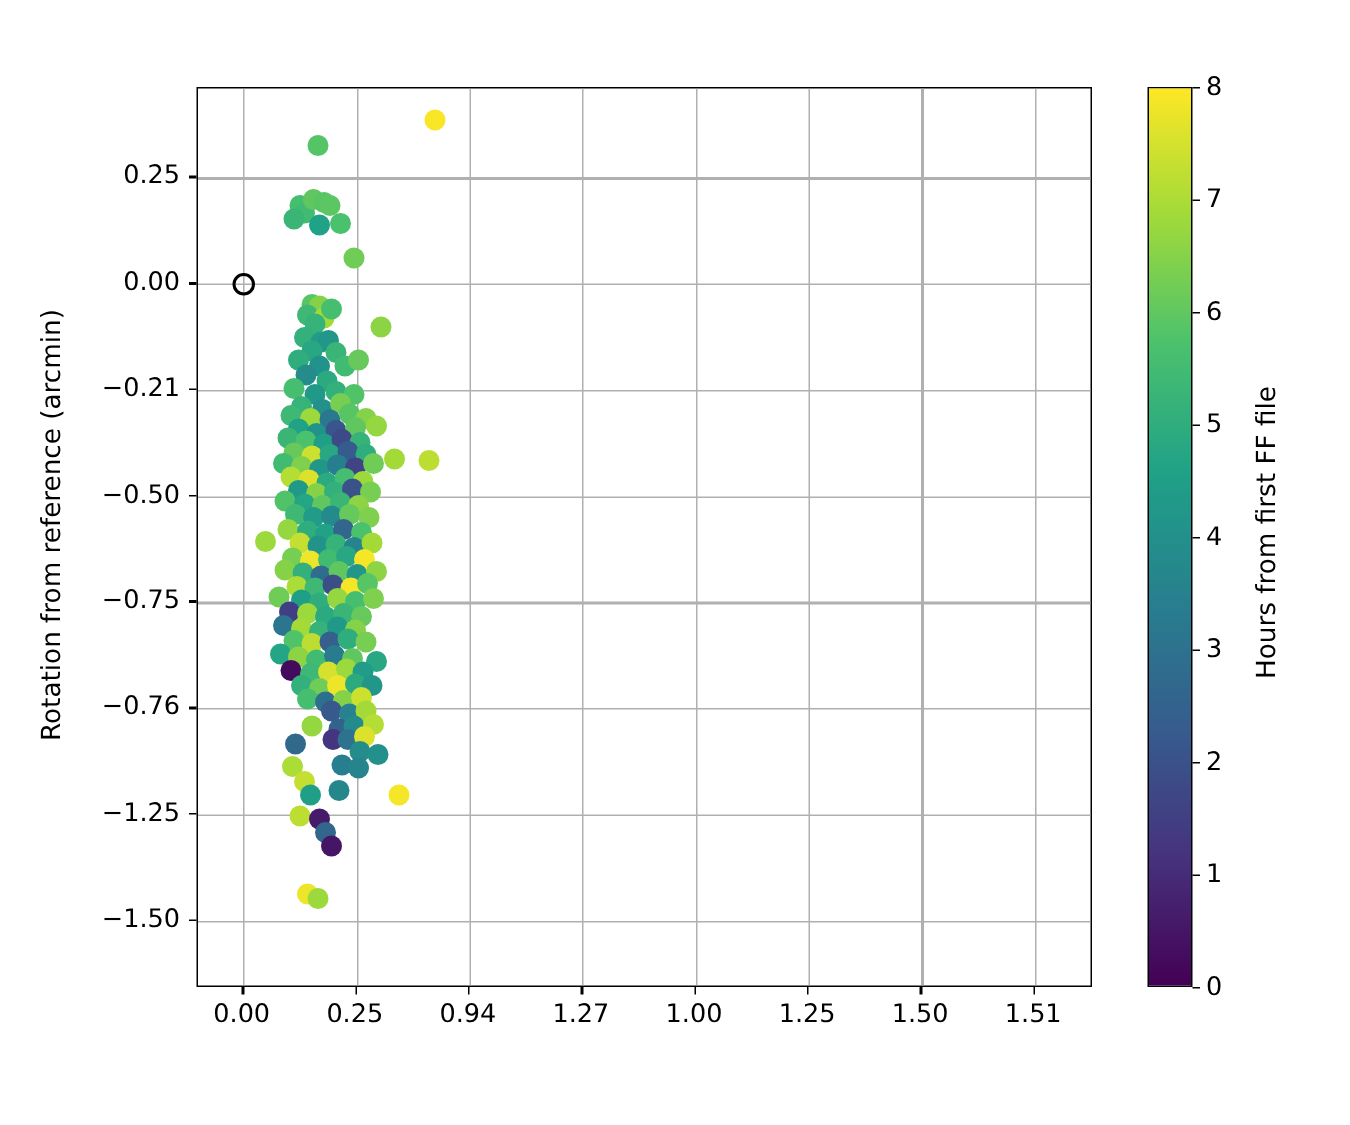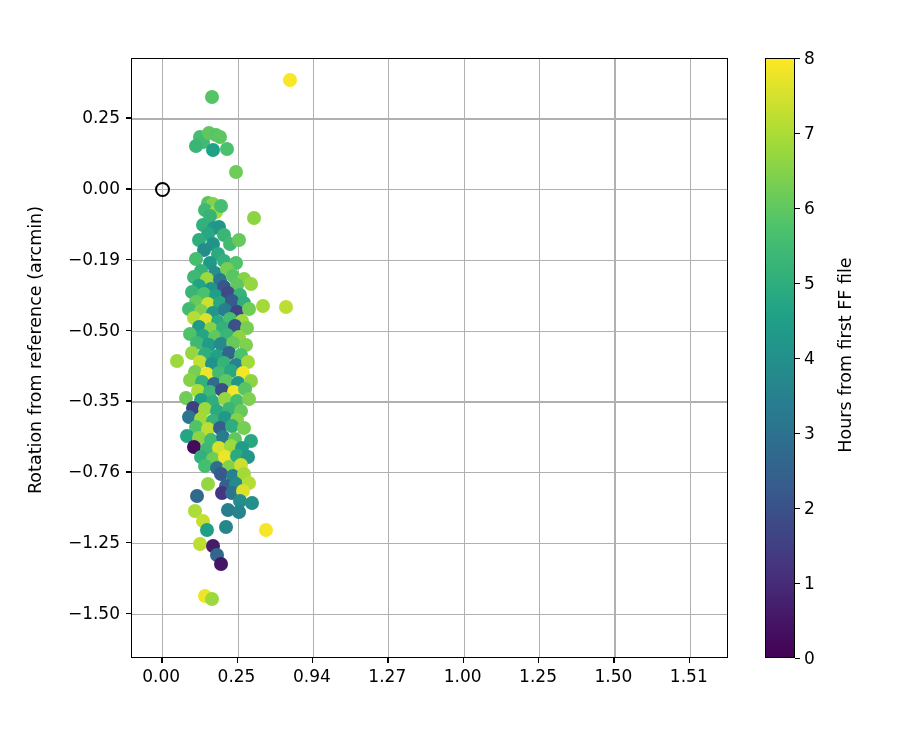--- a/index.html
+++ b/index.html
@@ -424,25 +424,25 @@
       <div class="ticklabel-x" style="left: 613.42px;">1.50</div>
       <div class="tick-x" style="left: 688.8px;"></div>
       <div class="ticklabel-x" style="left: 688.8px;">1.51</div>
     </div>
   <div id="yticks-layer">
       <div class="tick-y" style="top: 117.43px;"></div>
       <div class="ticklabel-y" style="top: 117.43px;">0.25</div>
       <div class="tick-y" style="top: 188.19px;"></div>
       <div class="ticklabel-y" style="top: 188.19px;">0.00</div>
       <div class="tick-y" style="top: 258.94px;"></div>
-      <div class="ticklabel-y" style="top: 258.94px;">−0.19</div>
+      <div class="ticklabel-y" style="top: 258.94px;">−0.21</div>
       <div class="tick-y" style="top: 329.7px;"></div>
       <div class="ticklabel-y" style="top: 329.7px;">−0.50</div>
       <div class="tick-y" style="top: 400.45px;"></div>
-      <div class="ticklabel-y" style="top: 400.45px;">−0.35</div>
+      <div class="ticklabel-y" style="top: 400.45px;">−0.75</div>
       <div class="tick-y" style="top: 471.21px;"></div>
       <div class="ticklabel-y" style="top: 471.21px;">−0.76</div>
       <div class="tick-y" style="top: 541.96px;"></div>
       <div class="ticklabel-y" style="top: 541.96px; text-align: center;">−1.25</div>
       <div class="tick-y" style="top: 612.72px;"></div>
       <div class="ticklabel-y" style="top: 612.72px;">−1.50</div>
     </div>
 
   <div class="ylabel">Rotation from reference (arcmin)</div>
 

